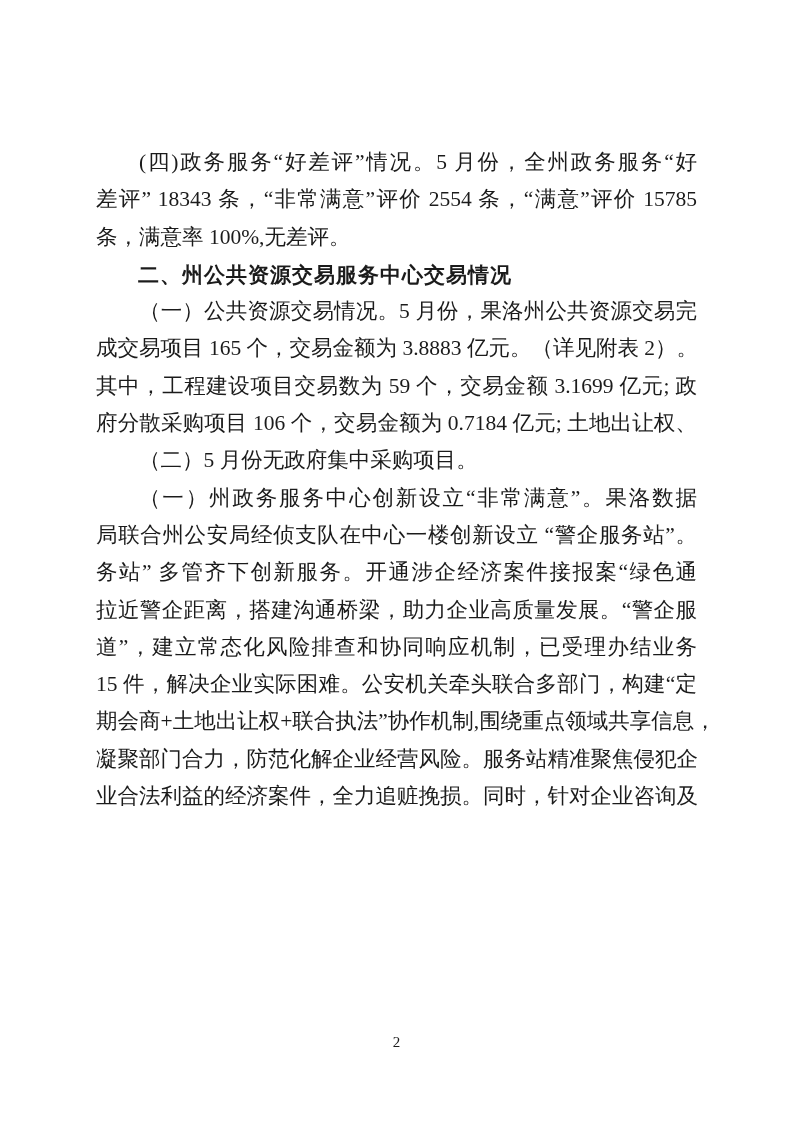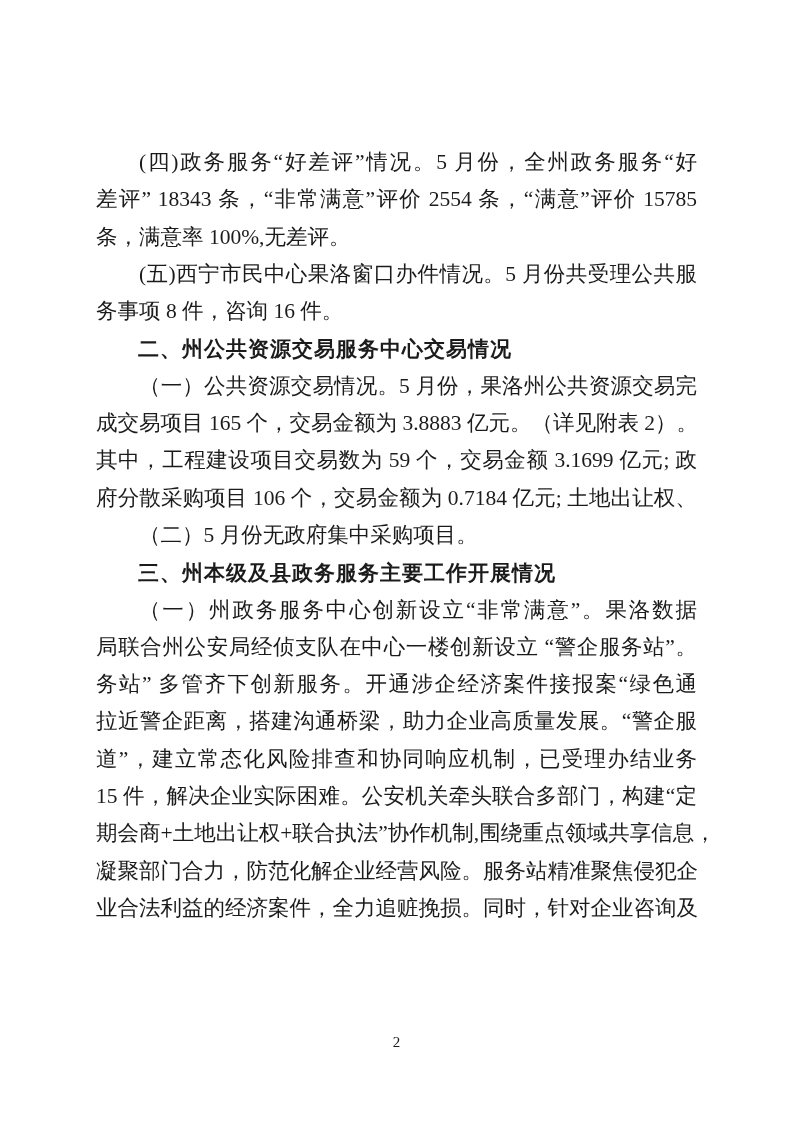--- a/index.html
+++ b/index.html
@@ -58,37 +58,30 @@
 <body>
 
 <div class="page">
   <div class="text-block">
       <div>
         <div class="line indent justify">(四)政务服务“好差评”情况。5 月份，全州政务服务“好</div>
         <div class="line justify">差评” 18343 条，“非常满意”评价 2554 条，“满意”评价 15785</div>
         <div class="line">条，满意率 100%,无差评。</div>
       </div>
       <div>
-        <div class="line indent justify">(五)西宁市民中心果洛窗口办件情况。5 月份共受理公共服</div>
-        <div class="line">务事项 8 件，咨询 16 件。</div>
-      </div>
-      <div>
         <div class="line heading-line indent">二、州公共资源交易服务中心交易情况</div>
       </div>
       <div>
         <div class="line indent justify">（一）公共资源交易情况。5 月份，果洛州公共资源交易完</div>
         <div class="line justify">成交易项目 165 个，交易金额为 3.8883 亿元。（详见附表 2）。</div>
         <div class="line justify">其中，工程建设项目交易数为 59 个，交易金额 3.1699 亿元; 政</div>
         <div class="line justify">府分散采购项目 106 个，交易金额为 0.7184 亿元; 土地出让权、</div>
       </div>
       <div>
         <div class="line indent">（二）5 月份无政府集中采购项目。</div>
-      </div>
-      <div>
-        <div class="line heading-line indent">三、州本级及县政务服务主要工作开展情况</div>
       </div>
       <div>
         <div class="line indent justify">（一）州政务服务中心创新设立“非常满意”。果洛数据</div>
         <div class="line justify">局联合州公安局经侦支队在中心一楼创新设立 “警企服务站”。</div>
         <div class="line justify">务站” 多管齐下创新服务。开通涉企经济案件接报案“绿色通</div>
         <div class="line justify">拉近警企距离，搭建沟通桥梁，助力企业高质量发展。“警企服</div>
         <div class="line justify">道”，建立常态化风险排查和协同响应机制，已受理办结业务</div>
         <div class="line justify">15 件，解决企业实际困难。公安机关牵头联合多部门，构建“定</div>
         <div class="line justify">期会商+土地出让权+联合执法”协作机制,围绕重点领域共享信息，</div>
         <div class="line justify">凝聚部门合力，防范化解企业经营风险。服务站精准聚焦侵犯企</div>

